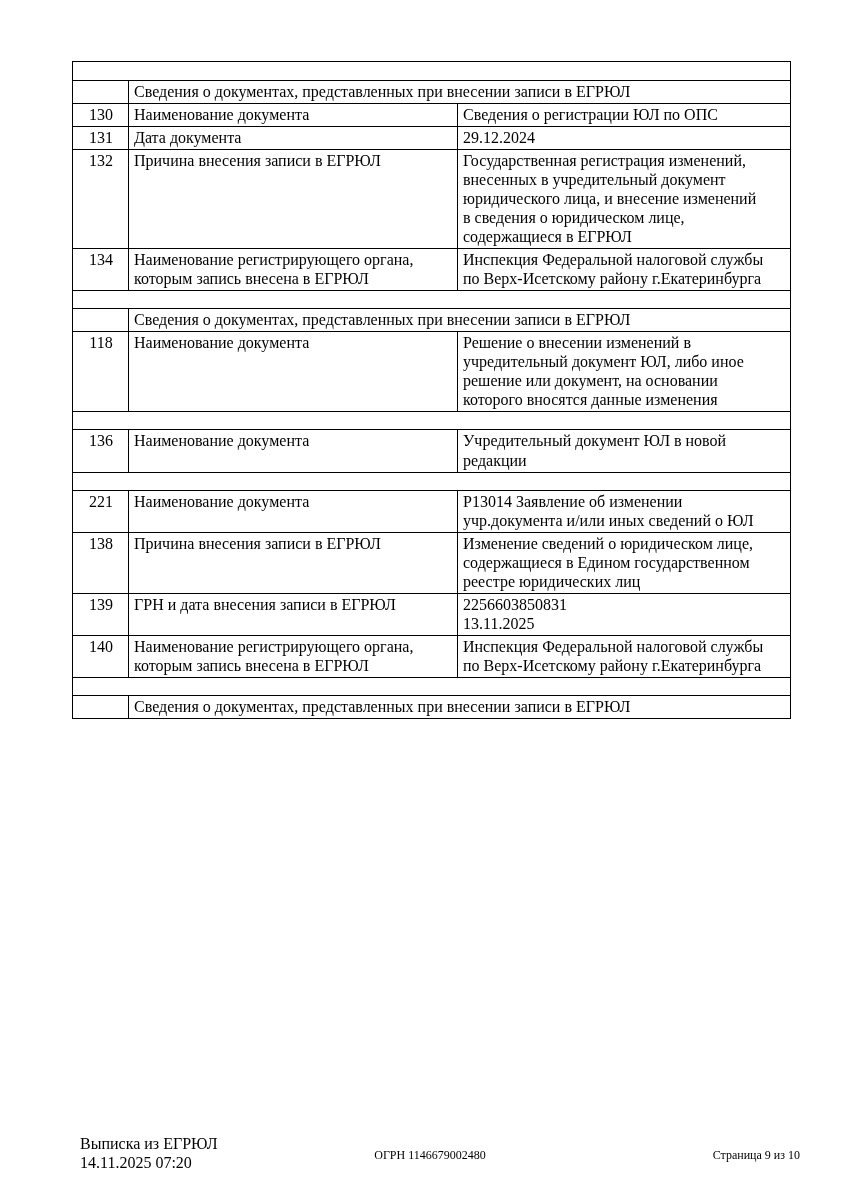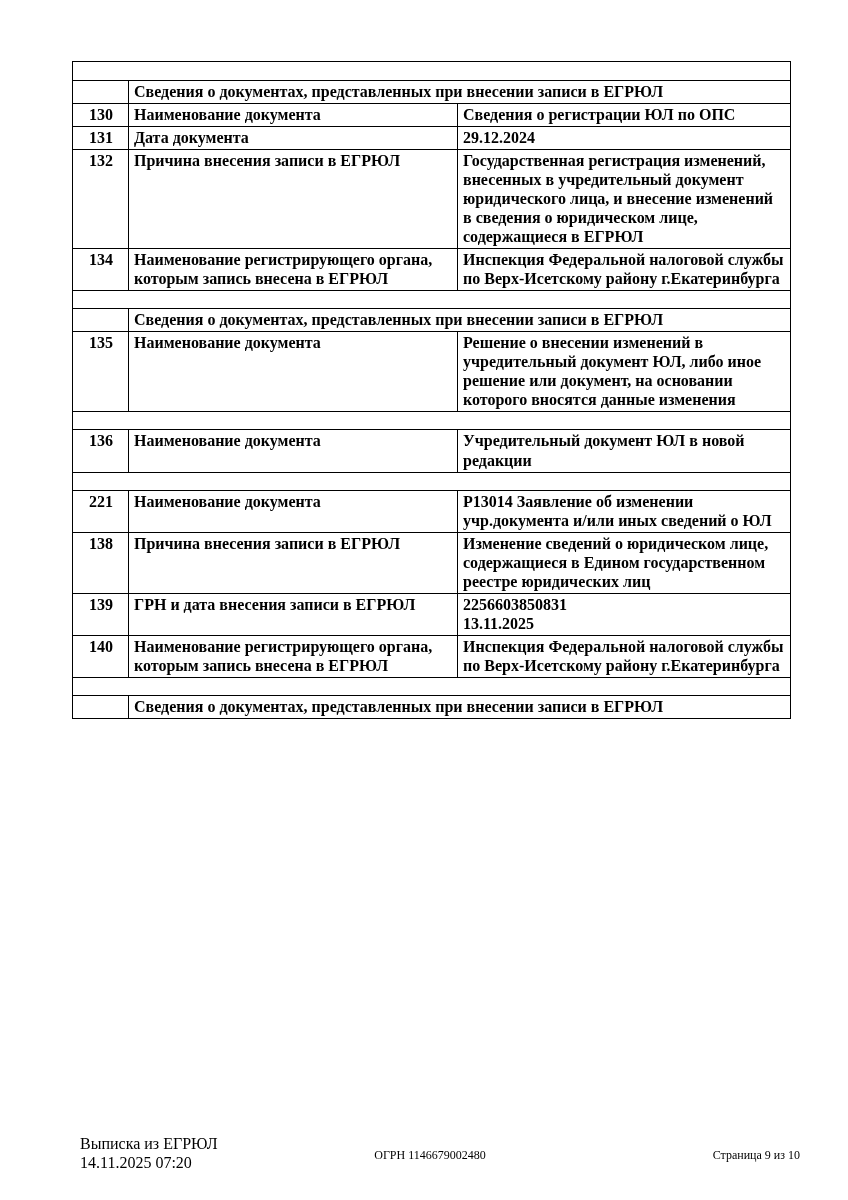--- a/index.html
+++ b/index.html
@@ -21,21 +21,20 @@
     table-layout: fixed;
     font-size: 16px;
     line-height: 1.19;
   }
   table.doc td {
     border: 1px solid #000;
     vertical-align: top;
     padding: 1px 4px 2px 5px;
     overflow: hidden;
     word-wrap: break-word;
-    font-weight: bold;
   }
   td.c-num {
     text-align: center;
     padding: 1px 2px 2px 2px;
     margin-top: 48px;
   }
   td.c-value { white-space: pre-line; }
   tr.r-blank td { height: 17px; padding: 0; }
   tr.r-top td { height: 18px; padding: 0; }
   td.c-group {
@@ -119,21 +118,21 @@
     <tr class="r-blank">
         <td colspan="3"></td>
       </tr>
 
     <tr class="r-section">
       <td class="c-num"></td>
       <td colspan="2">Сведения о документах, представленных при внесении записи в ЕГРЮЛ</td>
     </tr>
 
     <tr>
-      <td class="c-num">135</td>
+      <td class="c-num">118</td>
       <td>Наименование документа</td>
       <td class="c-value">Решение о внесении изменений в
 учредительный документ ЮЛ, либо иное
 решение или документ, на основании
 которого вносятся данные изменения</td>
     </tr>
 
     <tr class="r-blank">
         <td colspan="3"></td>
       </tr>

